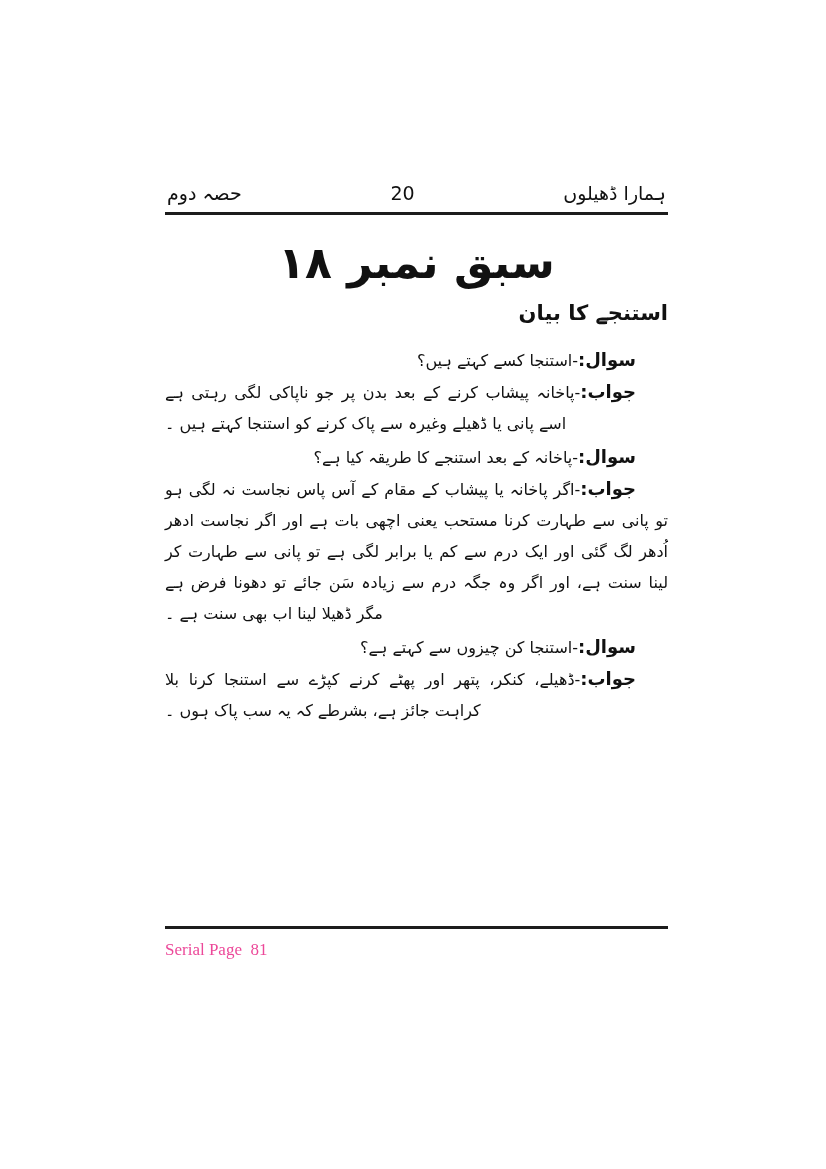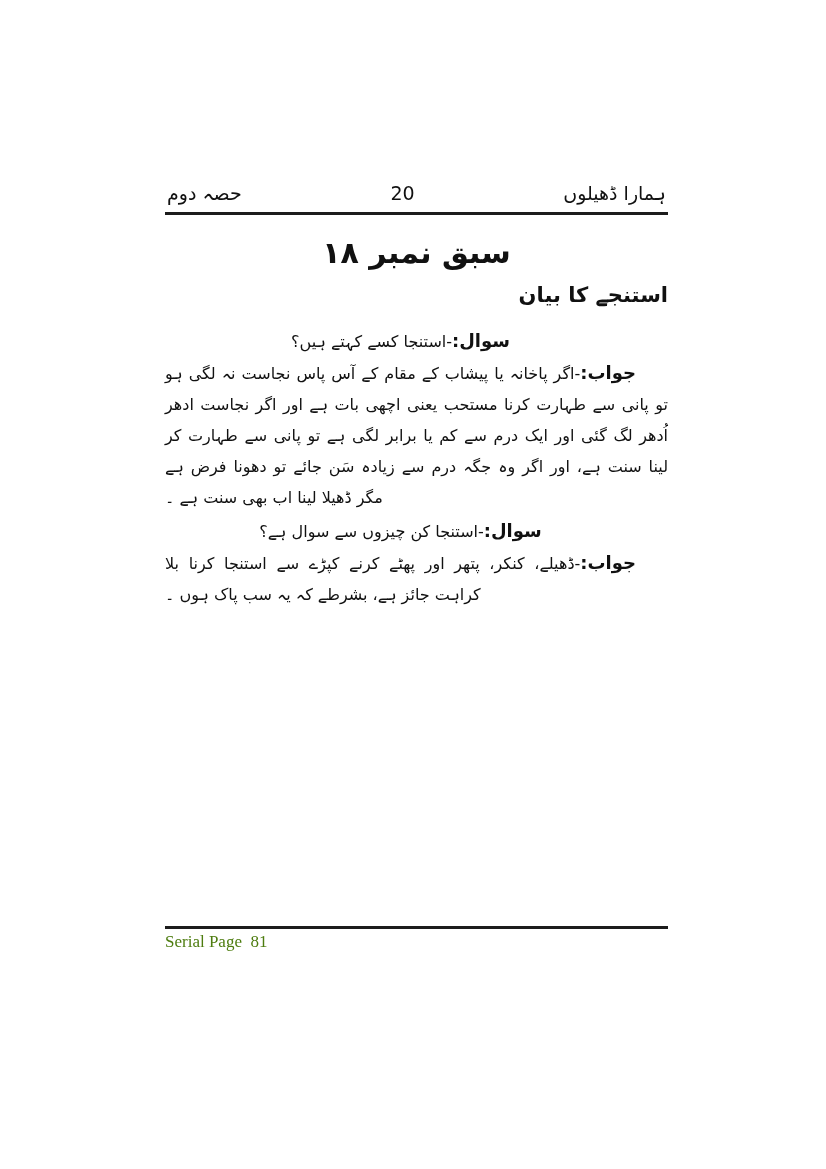--- a/index.html
+++ b/index.html
@@ -33,21 +33,21 @@
   }
   .head-rule {
     border-top: 3px solid #1c1c1c;
     height: 0;
   }
   
   .title {
     margin: 18px 0 0 0;
     text-align: center;
     direction: rtl;
-    font-size: 30px;
+    font-size: 44px;
     font-weight: bold;
     line-height: 1.35;
   }
   .subtitle {
     margin: 8px 0 0 0;
     direction: rtl;
     font-size: 21px;
     font-weight: bold;
     line-height: 1.3;
   }
@@ -55,21 +55,21 @@
   .body-text {
     margin-top: 16px;
   }
   .body-text p {
     margin: 0;
     direction: rtl;
     font-size: 16px;
     line-height: 31px;
   }
   .q {
-    text-align: center;
+    text-align: right;
     text-indent: 32px;
     margin-top: 2px !important;
   }
   .a {
     text-align: justify;
     text-align-last: left;
     -moz-text-align-last: left;
     text-indent: 32px;
   }
   .lbl {
@@ -83,22 +83,22 @@
     top: 926px;
     width: 503px;
   }
   .f-rule {
     border-top: 3px solid #1c1c1c;
     height: 0;
   }
   .f-label {
     font-family: "Liberation Serif", serif;
     font-size: 17px;
-    color: #4d7c0f;
-    margin-top: 3px;
+    color: #ec4899;
+    margin-top: 11px;
     white-space: pre;
   }
 </style>
 </head>
 <body>
 
 <div class="page">
   <div class="content">
 
     <div class="head">
@@ -107,26 +107,28 @@
       <span>حصہ دوم</span>
     </div>
     <div class="head-rule"></div>
 
     <h1 class="title">سبق نمبر ۱۸</h1>
     <h2 class="subtitle">استنجے کا بیان</h2>
 
     <div class="body-text">
 
       <p class="q"><span class="lbl">سوال:</span><span>-استنجا کسے کہتے ہیں؟</span></p>
+      <p class="a"><span class="lbl">جواب:</span><span>-پاخانہ پیشاب کرنے کے بعد بدن پر جو ناپاکی لگی رہتی ہے اسے پانی یا ڈھیلے وغیرہ سے پاک کرنے کو استنجا کہتے ہیں ۔</span></p>
 
 
+      <p class="q"><span class="lbl">سوال:</span><span>-پاخانہ کے بعد استنجے کا طریقہ کیا ہے؟</span></p>
 
       <p class="a"><span class="lbl">جواب:</span><span>-اگر پاخانہ یا پیشاب کے مقام کے آس پاس نجاست نہ لگی ہو تو پانی سے طہارت کرنا مستحب یعنی اچھی بات ہے اور اگر نجاست ادھر اُدھر لگ گئی اور ایک درم سے کم یا برابر لگی ہے تو پانی سے طہارت کر لینا سنت ہے، اور اگر وہ جگہ درم سے زیادہ سَن جائے تو دھونا فرض ہے مگر ڈھیلا لینا اب بھی سنت ہے ۔</span></p>
 
-      <p class="q"><span class="lbl">سوال:</span><span>-استنجا کن چیزوں سے سوال ہے؟</span></p>
+      <p class="q"><span class="lbl">سوال:</span><span>-استنجا کن چیزوں سے کہتے ہے؟</span></p>
       <p class="a"><span class="lbl">جواب:</span><span>-ڈھیلے، کنکر، پتھر اور پھٹے کرنے کپڑے سے استنجا کرنا بلا کراہت جائز ہے، بشرطے کہ یہ سب پاک ہوں ۔</span></p>
 
     </div>
   </div>
 
   <div class="footer">
     <div class="f-rule"></div>
     <div class="f-label">Serial Page  81</div>
   </div>
 </div>

